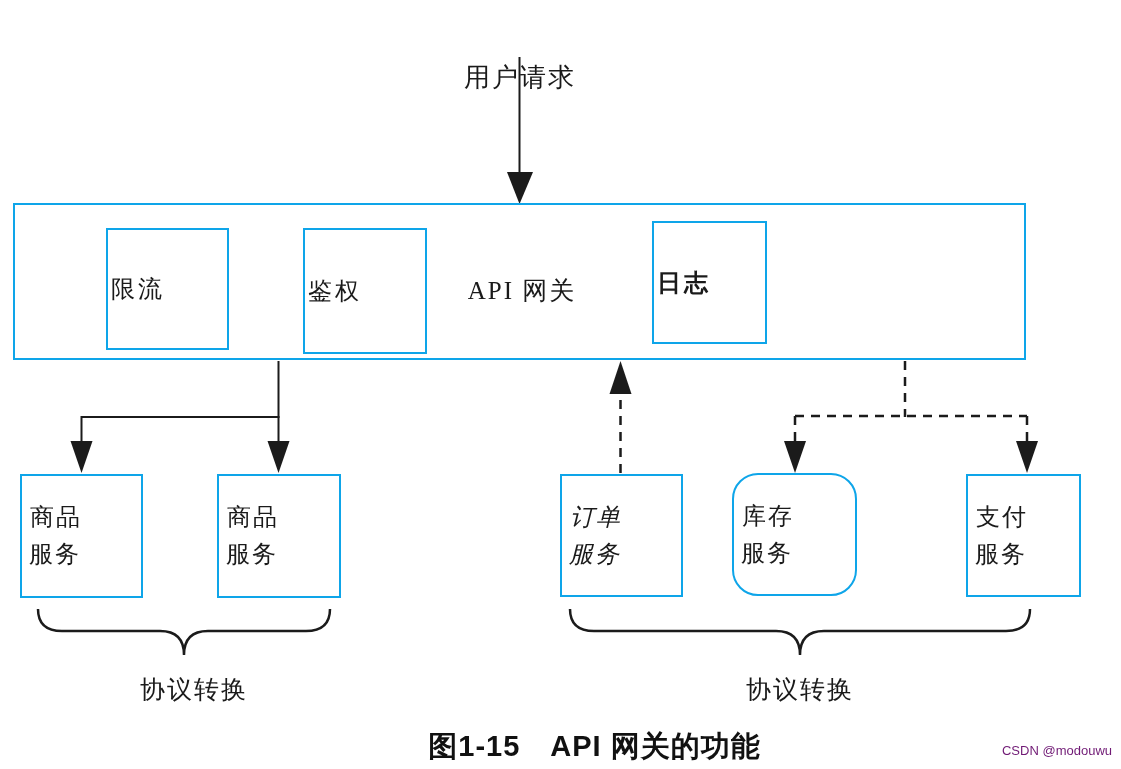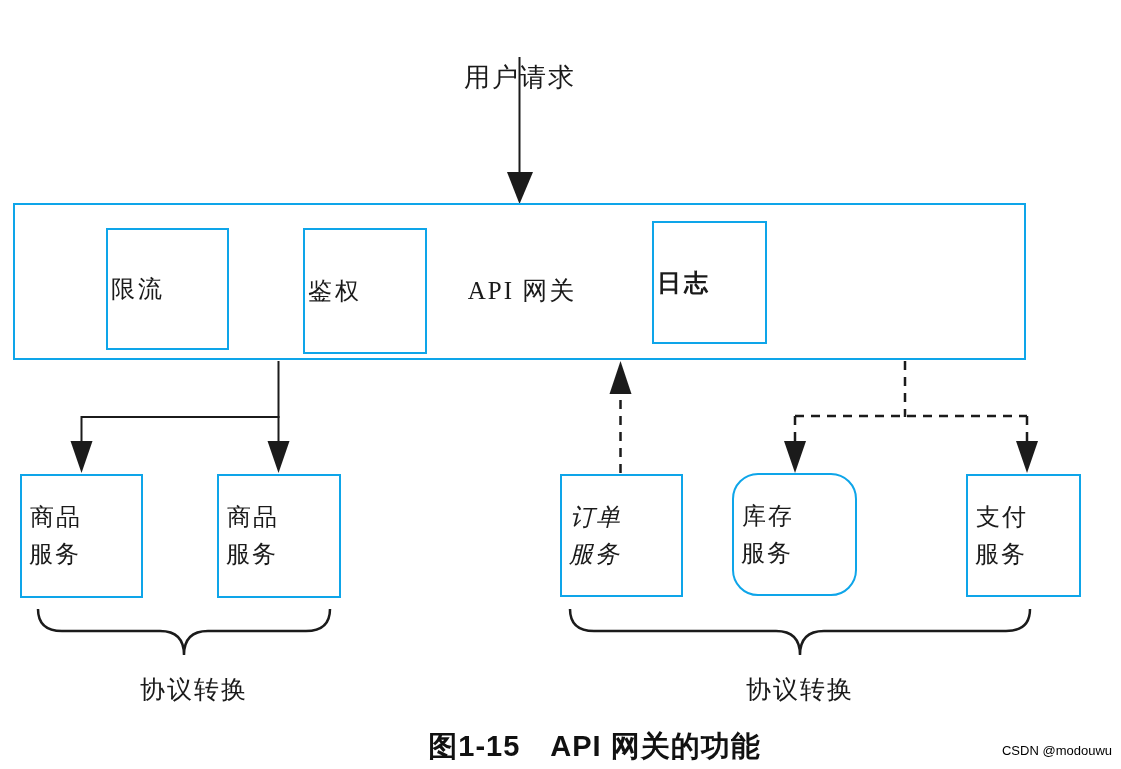--- a/index.html
+++ b/index.html
@@ -48,21 +48,21 @@
     font-family:"Liberation Sans","DejaVu Sans",sans-serif;
     font-weight:bold;
     font-size:29px;
     color:#111111;
     letter-spacing:1px;
     padding-left:34px;
   }
   .watermark {
     font-family:"Liberation Sans","DejaVu Sans",sans-serif;
     font-size:13px;
-    color:#000000;
+    color:#701a75;
     text-align:right;
   }
 </style>
 </head>
 <body>
 
 <div class="canvas">
 
   <svg class="wires" viewBox="0 0 1121 769">
 

